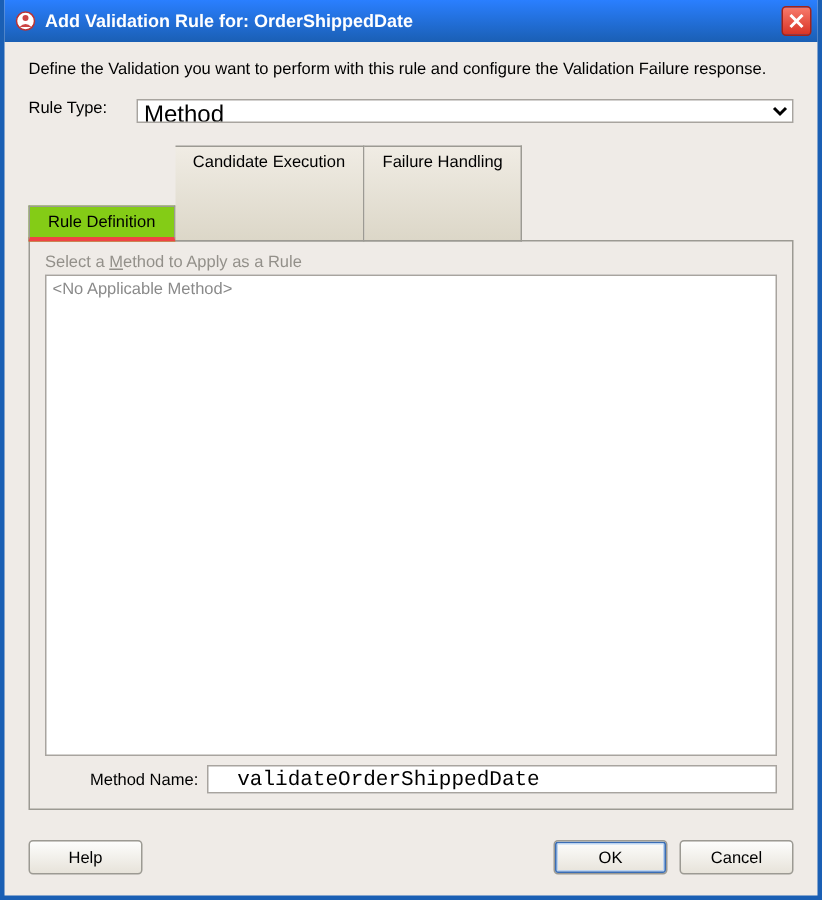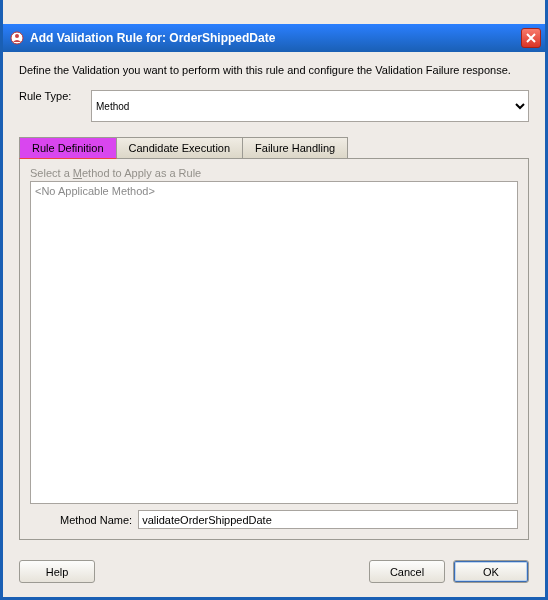--- a/index.html
+++ b/index.html
@@ -21,21 +21,20 @@
   display: flex;
   flex-direction: column;
 }
 .titlebar {
   height: 28px;
   background: linear-gradient(to bottom, #2a7fff 0%, #1a5fb4 100%);
   display: flex;
   align-items: center;
   padding: 0 4px 0 6px;
   color: #fff;
-  margin-top: 24px;
 }
 .titlebar .icon {
   width: 16px;
   height: 16px;
   margin-right: 5px;
   display: flex;
   align-items: center;
   justify-content: center;
 }
 .titlebar .title {
@@ -72,43 +71,44 @@
   display: flex;
   align-items: flex-start;
   margin-bottom: 14px;
 }
 .row label {
   width: 72px;
 }
 .row select {
   flex: 1;
   font-family: inherit;
-  font-size: 10px;
-  height: 32px;
+  font-size: 16px;
+  height: 16px;
   border: 1px solid #a8a49f;
   background: #fff;
 }
 .tabs {
   display: flex;
   position: relative;
   top: 1px;
   z-index: 2;
 }
 .tab {
   padding: 4px 12px 4px 12px;
   border: 1px solid #9c9a93;
   background: linear-gradient(to bottom, #f0ece4, #dcd7c8);
   margin-right: 0;
   border-bottom: 1px solid #9c9a93;
   position: relative;
   cursor: pointer;
 }
 .tab.active {
-  background: #d946ef;
-  border-bottom: 1px solid #ef4444;
+  background: #84cc16;
+  border-bottom: 3px solid #ef4444;
+  margin-top: 40px;
 }
 .tab:not(:first-child) { border-left: none; }
 .tabpanel {
   flex: 1;
   border: 1px solid #9c9a93;
   background: #efebe7;
   padding: 8px 10px 10px 10px;
   display: flex;
   flex-direction: column;
 }
@@ -136,25 +136,25 @@
 .check-row label .uline { text-decoration: underline; }
 .name-row {
   display: flex;
   align-items: center;
   margin-top: 6px;
   padding-left: 30px;
 }
 .name-row label { margin-right: 6px; text-align: center; }
 .name-row input {
   flex: 1;
-  font-family: Liberation Sans, sans-serif;
-  font-size: 11px;
+  font-family: Liberation Mono, monospace;
+  font-size: 14px;
   height: 19px;
   border: 1px solid #a8a49f;
-  padding: 1px 3px;
+  padding: 1px 19px;
 }
 .hint {
   color: #8b8b8b;
   margin-top: 8px;
   line-height: 1.5;
 }
 .hint .mono {
   font-family: "Courier New", monospace;
   font-size: 11px;
   display: block;
@@ -229,16 +229,16 @@
       <div class="name-row">
         <label>Method Name:</label>
         <input type="text" value="validateOrderShippedDate" style="">
       </div>
     </div>
   </div>
 
   <div class="footer">
     <button class="btn">Help</button>
     <div class="spacer"></div>
+    <button class="btn default">OK</button>
     <button class="btn">Cancel</button>
-    <button class="btn default">OK</button>
   </div>
 </div>
 
 </body></html>

